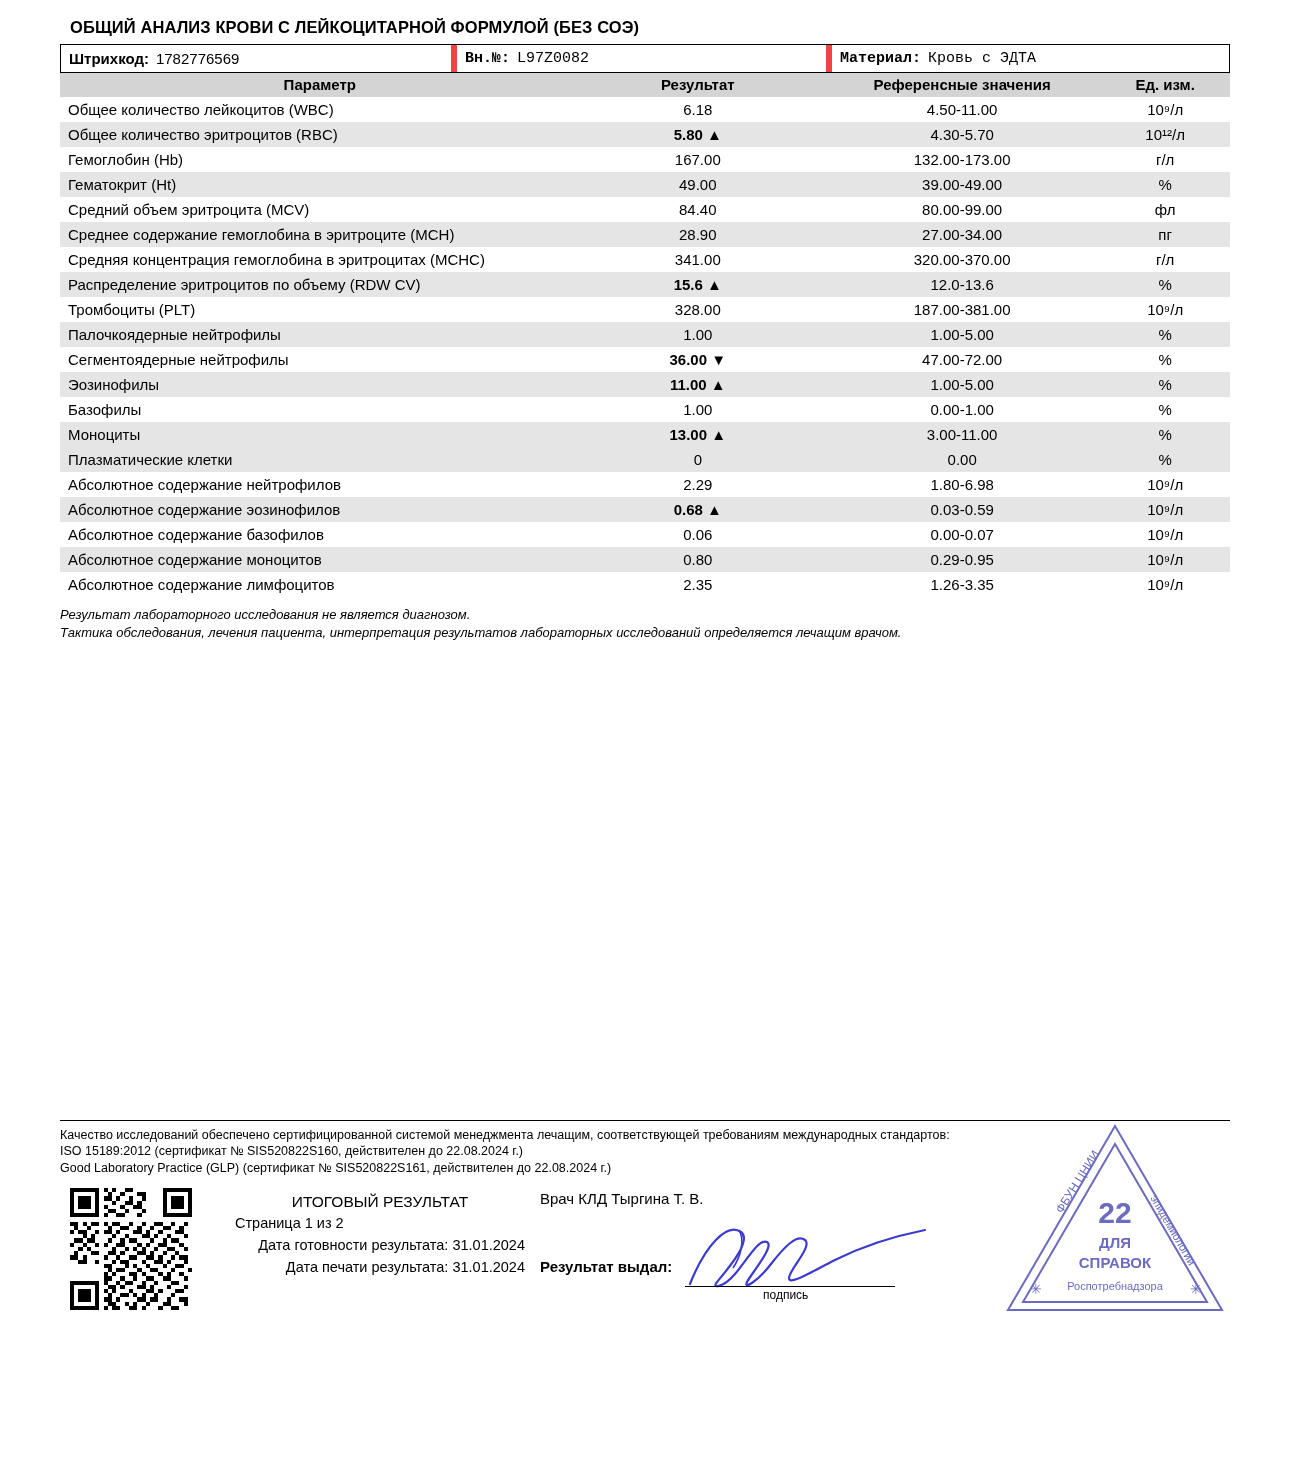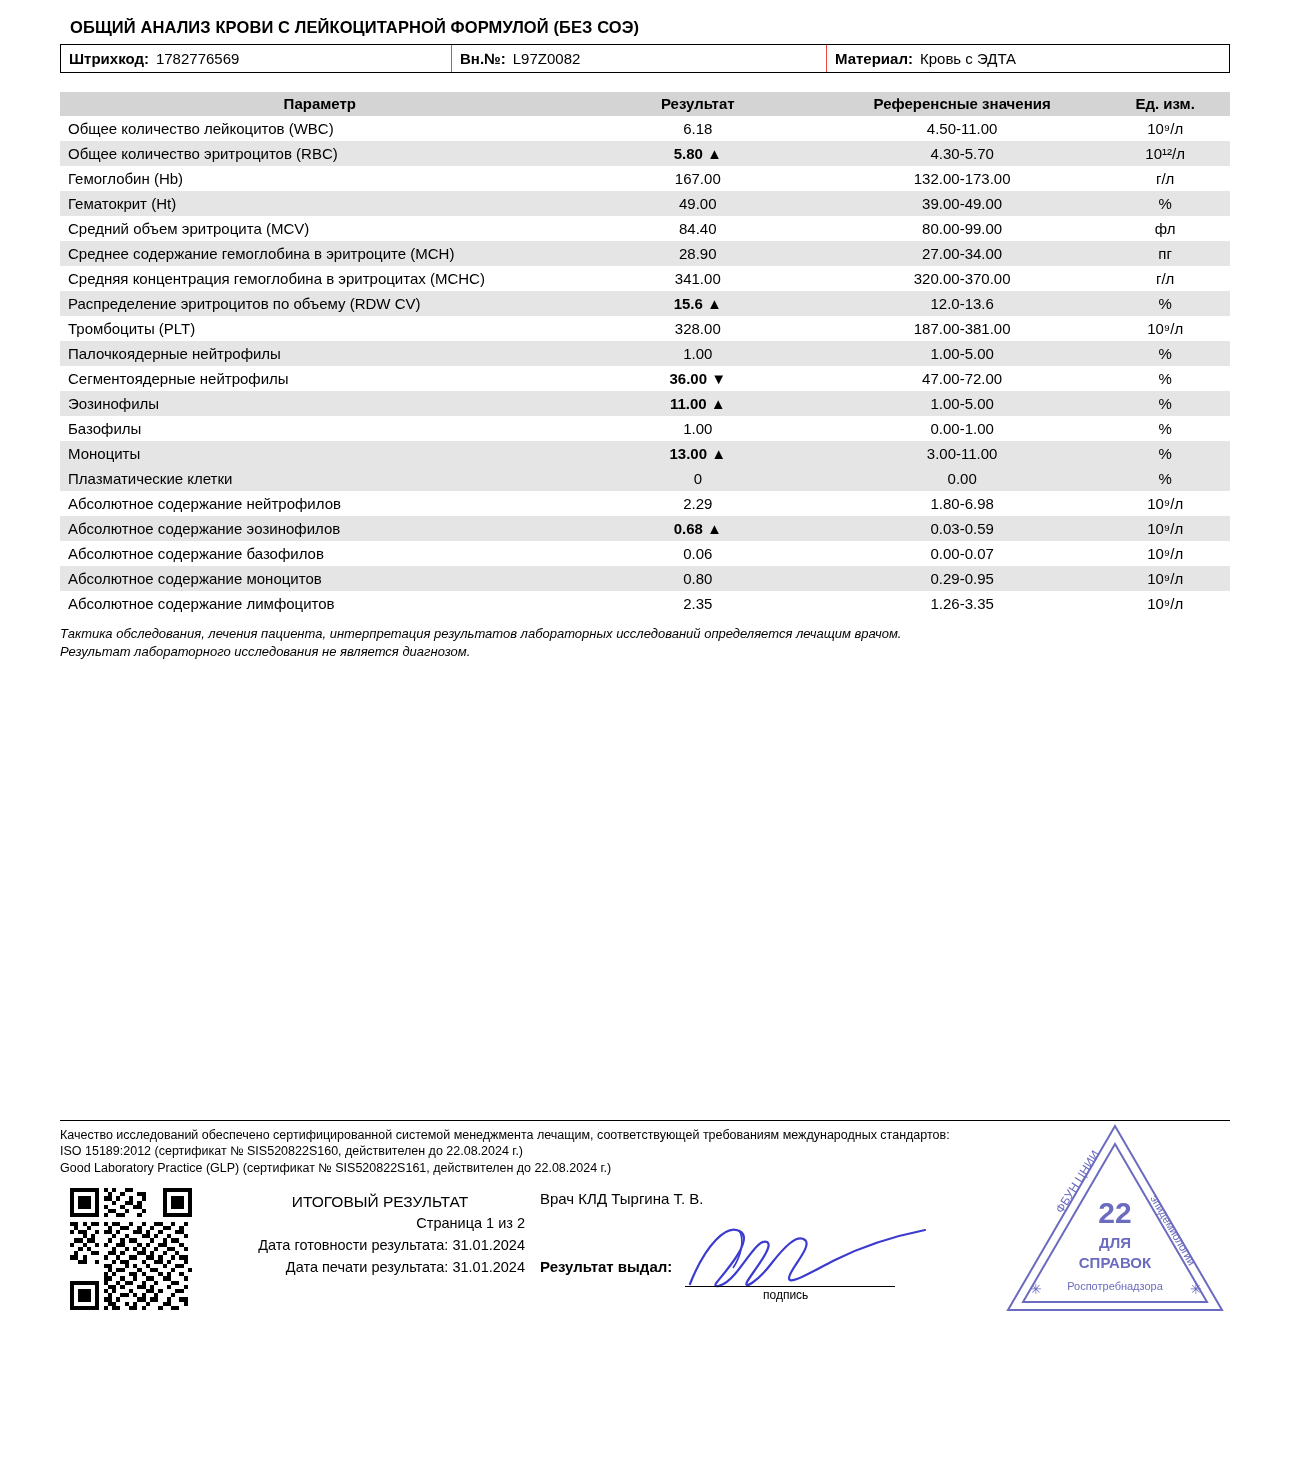--- a/index.html
+++ b/index.html
@@ -36,31 +36,31 @@
     align-items: stretch;
     font-size: 15px;
   }
   .idcell {
     display: flex;
     align-items: center;
     padding: 0 8px;
     box-sizing: border-box;
     white-space: nowrap;
   }
-  .idcell + .idcell { border-left: 1px solid #ef4444; }
+  .idcell + .idcell { border-left: 6px solid #ef4444; font-family: Liberation Mono, monospace; }
   .idcell .lbl { font-weight: bold; margin-right: 7px; }
   .idcell.c1 { width: 390px; }
   .idcell.c2 { width: 375px; }
   .idcell.c3 { flex: 1; }
 
   
   table.results {
     width: 100%;
     border-collapse: collapse;
-    margin-top: 19px;
+    margin-top: 0;
     font-size: 15px;
   }
   table.results thead th {
     background: #d4d4d4;
     font-weight: bold;
     font-size: 15px;
     padding: 3px 0 4px 0;
     border: none;
     text-align: center;
   }
@@ -118,21 +118,21 @@
     width: 290px;
     text-align: right;
     font-size: 14.5px;
     line-height: 1.5;
   }
   .final-block .big {
     font-size: 15.5px;
     text-align: center;
     display: block;
   }
-  .final-block .pageno { display: block; text-align: right; }
+  .final-block .pageno { display: block; text-align: left; }
   .doctor-block {
     position: absolute;
     left: 480px;
     top: 4px;
     font-size: 15px;
   }
   .issued {
     position: absolute;
     left: 480px;
     top: 72px;
@@ -315,22 +315,22 @@
         <tr>
           <td class="col-param">Абсолютное содержание лимфоцитов</td>
           <td class="col-res">2.35</td>
           <td class="col-ref">1.26-3.35</td>
           <td class="col-unit">10⁹/л</td>
         </tr>
       </tbody>
   </table>
 
   <div class="notes">
+    <div>Результат лабораторного исследования не является диагнозом.</div>
     <div>Тактика обследования, лечения пациента, интерпретация результатов лабораторных исследований определяется лечащим врачом.</div>
-    <div>Результат лабораторного исследования не является диагнозом.</div>
   </div>
 
   <div class="footer">
     <div class="footer-rule"></div>
     <div class="quality">
       <div>Качество исследований обеспечено сертифицированной системой менеджмента лечащим, соответствующей требованиям международных стандартов:</div>
       <div>ISO 15189:2012 (сертификат № SIS520822S160, действителен до 22.08.2024 г.)</div>
       <div>Good Laboratory Practice (GLP) (сертификат № SIS520822S161, действителен до 22.08.2024 г.)</div>
     </div>
 

